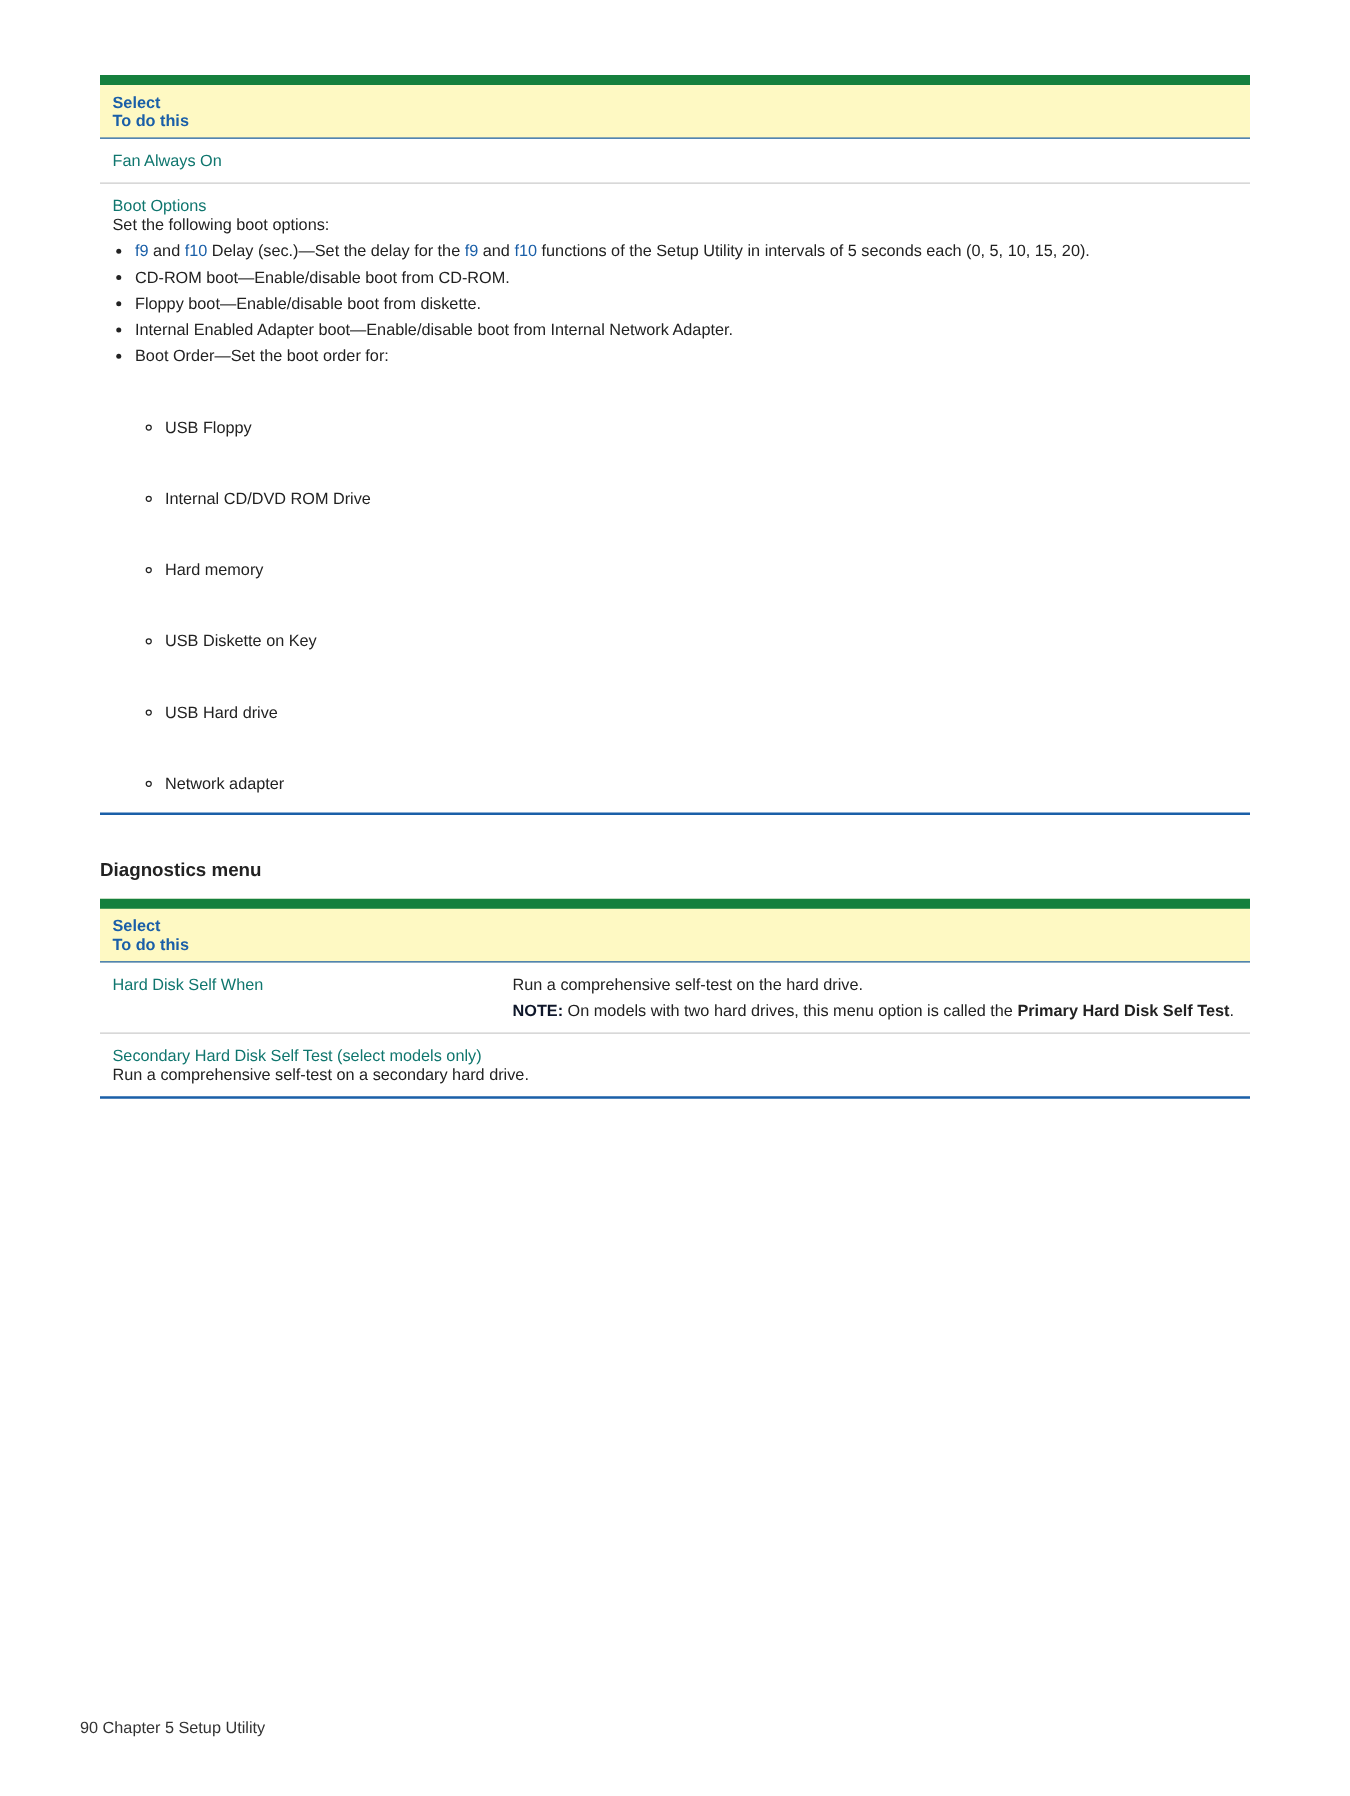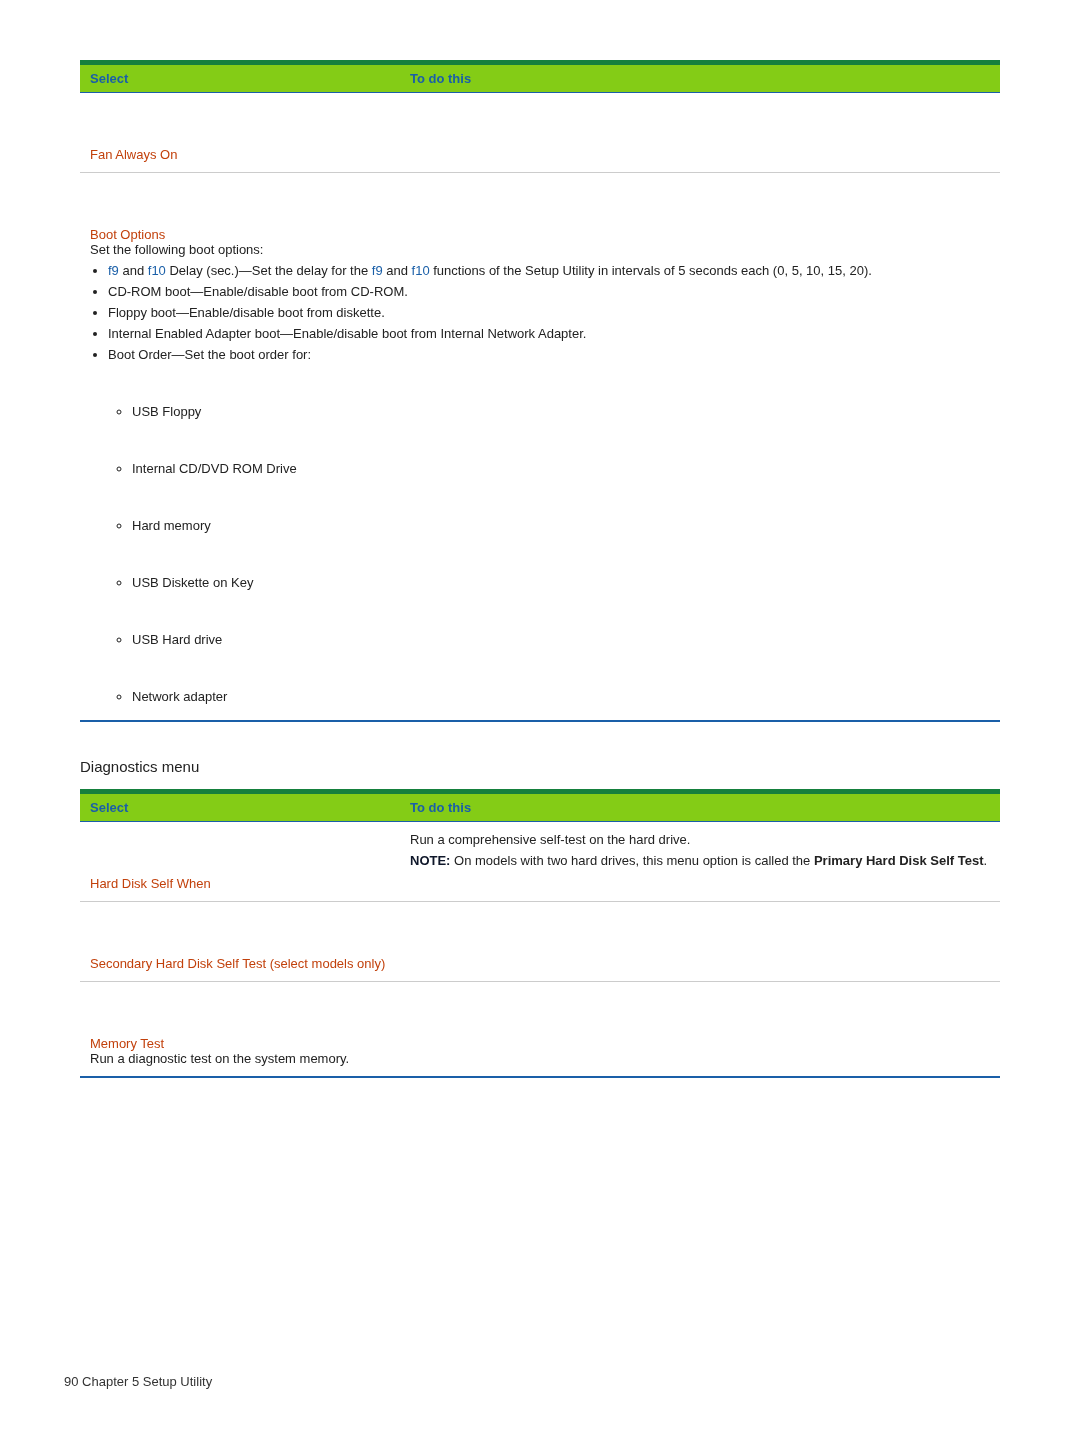--- a/index.html
+++ b/index.html
@@ -11,24 +11,25 @@
       width: 1080px;
       min-height: 1437px;
       padding: 60px 80px 60px 80px;
     }
     .table-container {
       width: 100%;
       margin-bottom: 36px;
     }
     .table-header {
       display: flex;
-      border-top: 5px solid #15803d;
+      border-top: 8px solid #15803d;
       border-bottom: 1.5px solid #1a5fa8;
       padding: 6px 0 6px 0;
-      background: #84cc16;
+      background: #fef9c3;
+      flex-direction: column;
     }
     .col-select {
       width: 320px;
       min-width: 320px;
       padding-left: 10px;
     }
     .col-todo {
       flex: 1;
       padding-left: 10px;
     }
@@ -45,23 +46,22 @@
     .table-row:last-child {
       border-bottom: 2px solid #1a5fa8;
       flex-direction: column;
     }
     .cell-select {
       width: 320px;
       min-width: 320px;
       padding-left: 10px;
       padding-right: 10px;
       font-size: 13px;
-      color: #c2410c;
+      color: #0f766e;
       vertical-align: top;
-      margin-top: 44px;
     }
     .cell-todo {
       flex: 1;
       padding-left: 10px;
       padding-right: 10px;
       font-size: 13px;
       color: #222;
     }
     .cell-todo ul {
       margin-left: 18px;
@@ -79,21 +79,21 @@
       list-style: circle;
       font-size: 13px;
       margin-top: 42px;
     }
     .link-blue {
       color: #1a5fa8;
       text-decoration: none;
     }
     .section-title {
       font-size: 15px;
-      font-weight: normal;
+      font-weight: bold;
       margin-bottom: 14px;
       color: #222;
     }
     .note-bold {
       font-weight: bold;
       color: #0f172a;
     }
     .note-line {
       margin-top: 6px;
       color: #222;
@@ -172,26 +172,23 @@
         <span>Run a comprehensive self-test on the hard drive.</span>
         <div class="note-line">
           <span class="note-bold">NOTE:</span>
           <span>  <span>On models with two hard drives, this menu option is called the</span> <strong>Primary Hard Disk Self Test</strong><span>.</span></span>
         </div>
       </div>
     </div>
 
     <div class="table-row">
       <div class="cell-select">Secondary Hard Disk Self Test (select models only)</div>
+      <div class="cell-todo">
+        <span>Run a comprehensive self-test on a secondary hard drive.</span>
+      </div>
     </div>
 
-    <div class="table-row">
-      <div class="cell-select">Memory Test</div>
-      <div class="cell-todo">
-        <span>Run a diagnostic test on the system memory.</span>
-      </div>
-    </div>
   </div>
 </div>
 
 <div class="footer">
   <span>90    Chapter 5  Setup Utility</span>
 </div>
 
 </body></html>

